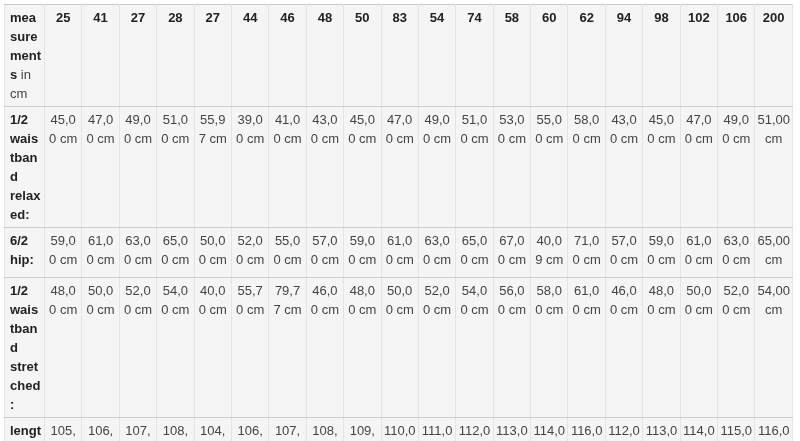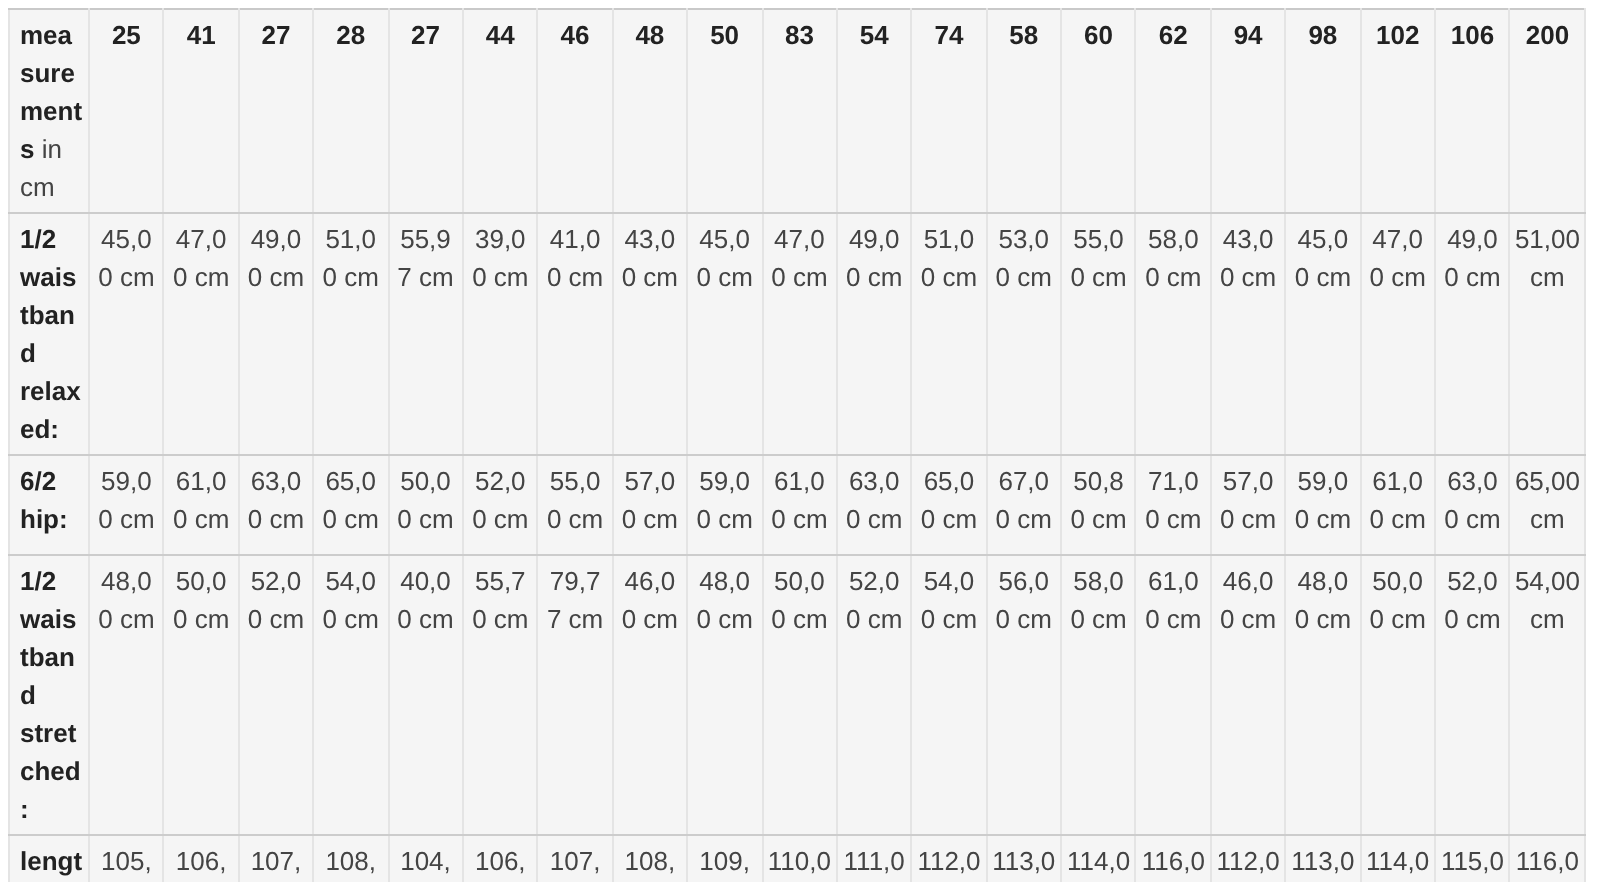--- a/index.html
+++ b/index.html
@@ -143,21 +143,21 @@
           <td>65,00 cm</td>
           <td>50,00 cm</td>
           <td>52,00 cm</td>
           <td>55,00 cm</td>
           <td>57,00 cm</td>
           <td>59,00 cm</td>
           <td>61,00 cm</td>
           <td>63,00 cm</td>
           <td>65,00 cm</td>
           <td>67,00 cm</td>
-          <td>50,80 cm</td>
+          <td>40,09 cm</td>
           <td>71,00 cm</td>
           <td>57,00 cm</td>
           <td>59,00 cm</td>
           <td>61,00 cm</td>
           <td>63,00 cm</td>
           <td>65,00 cm</td>
         </tr>
         <tr class="r-2">
           <td class="label-cell">1/2 waistband stretched:</td>
           <td>48,00 cm</td>

